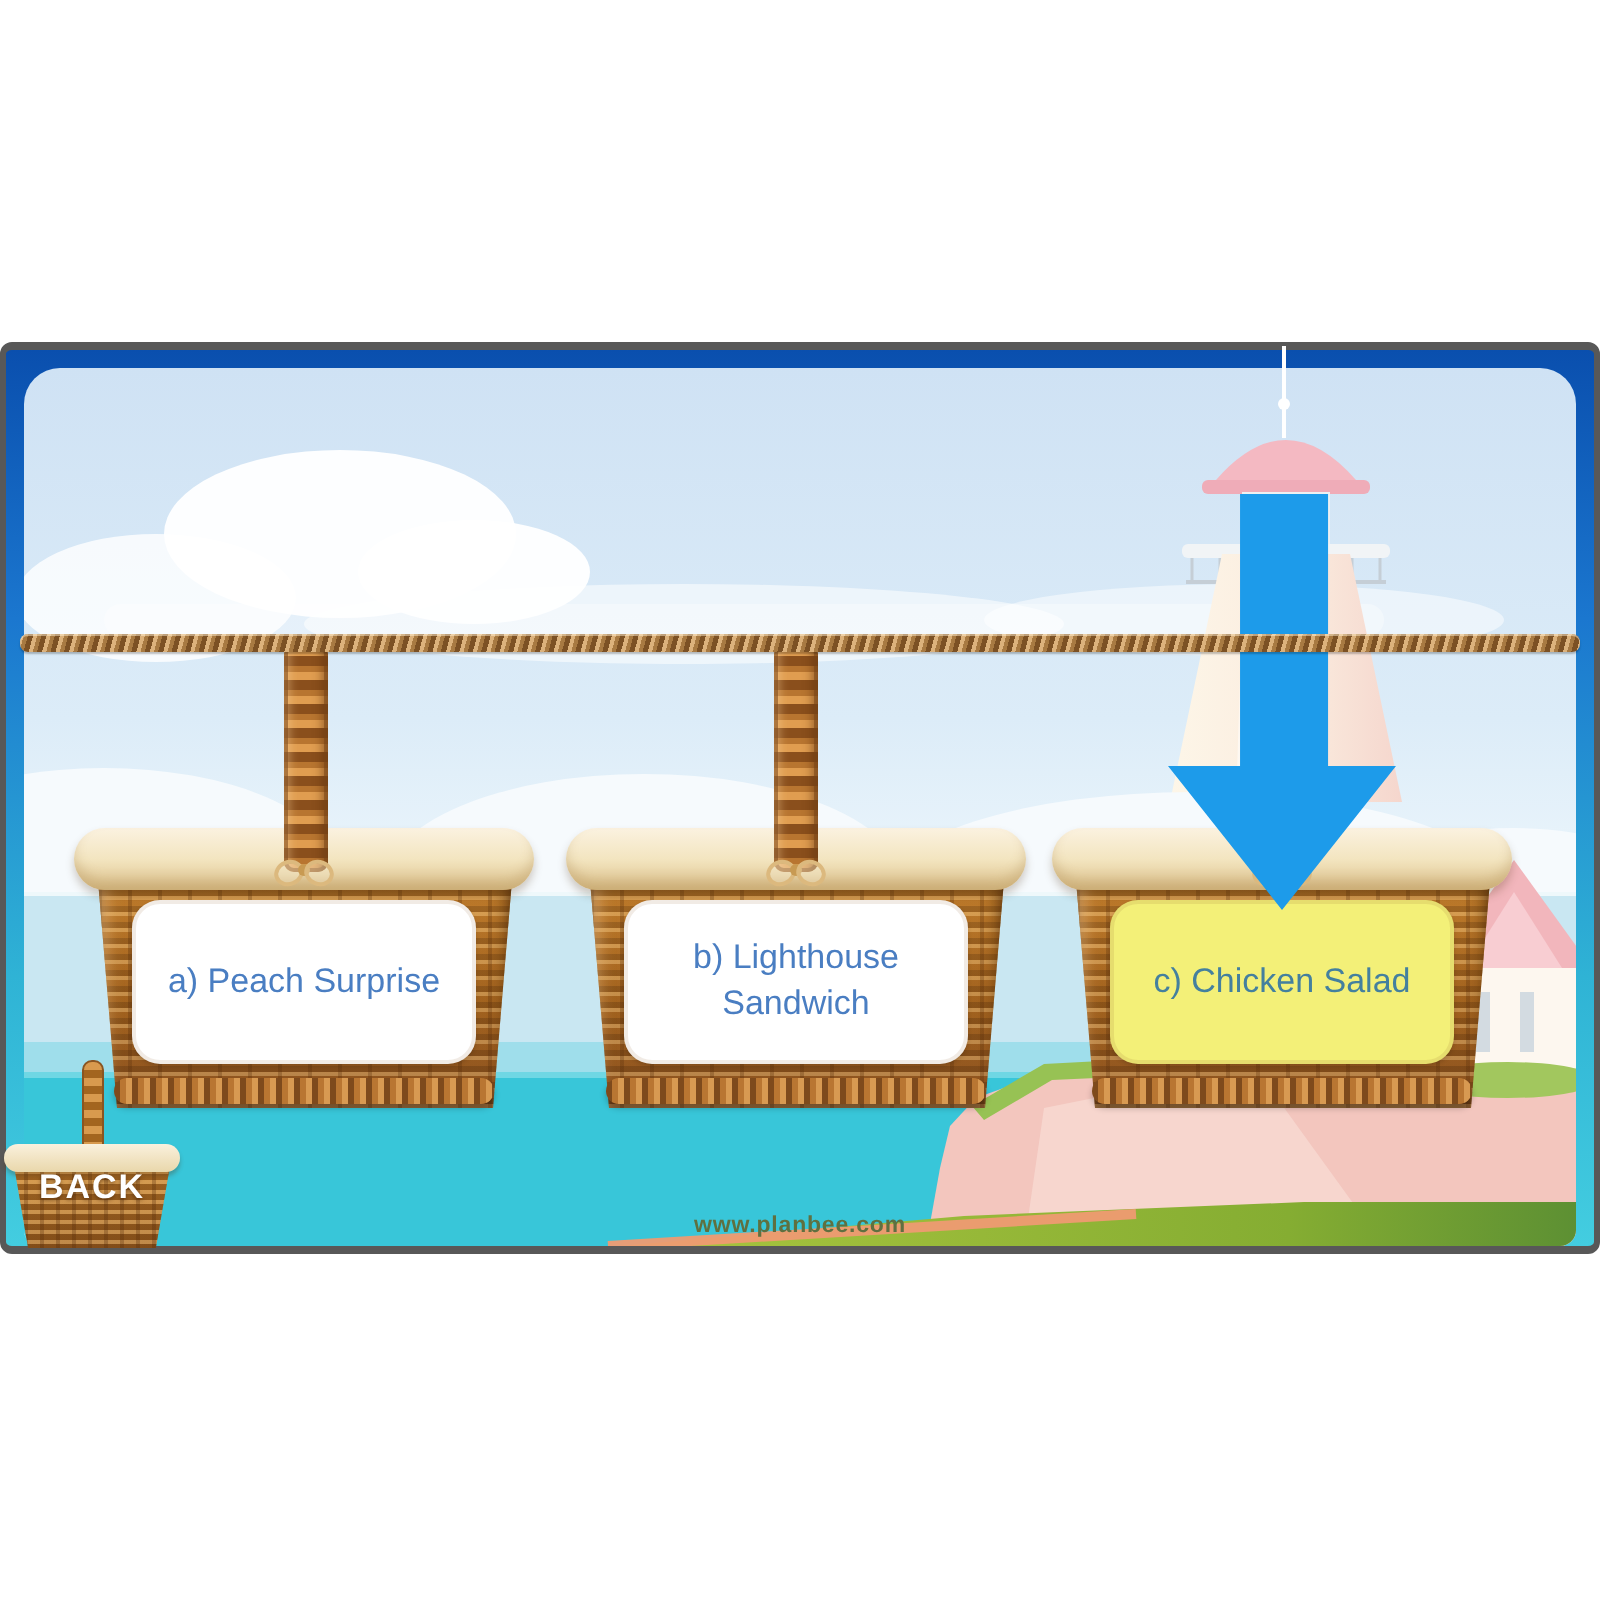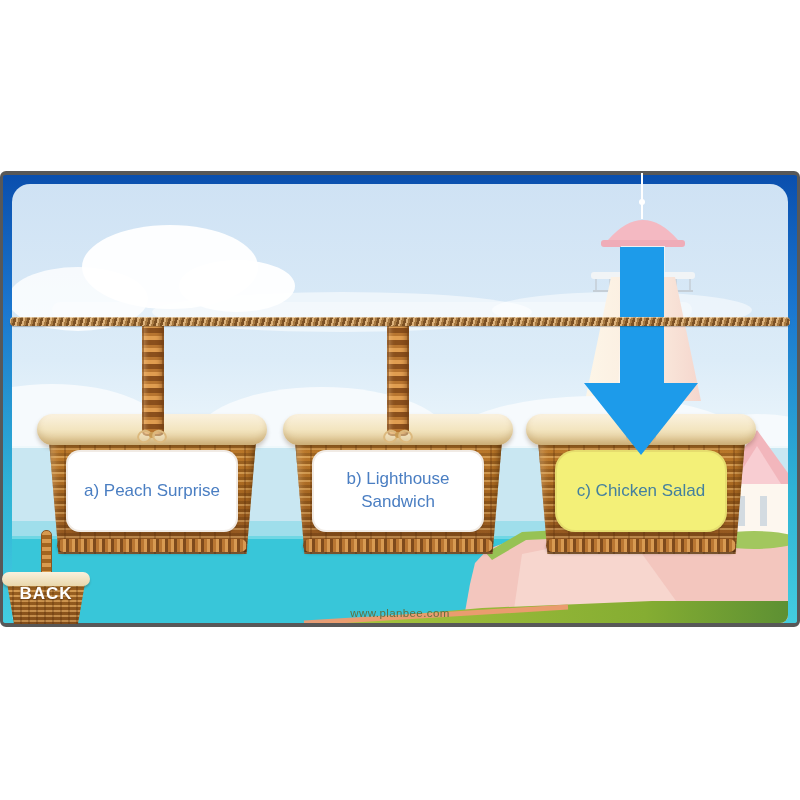--- a/index.html
+++ b/index.html
@@ -51,21 +51,21 @@
     box-shadow:inset 0 4px 6px rgba(60,30,5,.35), inset 0 -3px 4px rgba(60,30,5,.3),
                inset 8px 0 8px -4px rgba(255,220,170,.5), inset -8px 0 8px -4px rgba(60,30,5,.45);}
   .basket .ribbed{position:absolute;left:20px;top:125px;width:190px;height:13px;border-radius:7px;z-index:3;
     background:repeating-linear-gradient(90deg,#7e4a1c 0 3px,#b97632 3px 6px,#d89a52 6px 9px);
     box-shadow:0 2px 3px rgba(0,0,0,.25);}
   .card{position:absolute;left:29px;top:36px;width:172px;height:82px;border-radius:14px;z-index:4;
     display:flex;align-items:center;justify-content:center;text-align:center;
     font-size:17px;line-height:1.35;color:#4a7ec2;padding:0 8px;box-sizing:border-box;
     box-shadow:inset 0 0 0 2px rgba(139,94,40,.12), 0 1px 2px rgba(0,0,0,.15);}
   .card--white{background:#ffffff;}
-  .card--yellow{background:#f3f078;color:#44809e;border-radius:20px;}
+  .card--yellow{background:#f3f078;color:#44809e;}
 
   
   .arrow{position:absolute;left:584px;top:247px;width:114px;height:208px;z-index:7;background:#1d9bea;
     clip-path:polygon(31.6% 0,70.2% 0,70.2% 65.4%,100% 65.4%,50% 100%,0 65.4%,31.6% 65.4%);
     filter:drop-shadow(0 1px 1px rgba(10,70,130,.35));}
 
   
   .nav-basket{position:absolute;top:528px;width:96px;height:100px;z-index:9;cursor:pointer;}
   .nav-back{left:-2px;} .nav-next{left:704px;}
   .nav-basket .handle{position:absolute;left:43px;top:2px;width:11px;height:54px;border-radius:5px 5px 0 0;
@@ -76,21 +76,21 @@
     clip-path:polygon(3% 0,97% 0,88% 100%,12% 100%);
     background:
       repeating-linear-gradient(90deg,rgba(86,44,10,.3) 0 2px,rgba(0,0,0,0) 2px 8px),
       repeating-linear-gradient(180deg,rgba(255,215,150,.35) 0 2px,rgba(70,35,8,.3) 2px 5px),
       linear-gradient(180deg,#c8842f,#9c5e20);}
   .nav-label{position:absolute;left:0;right:0;top:56px;z-index:3;text-align:center;
     font-size:17px;font-weight:bold;letter-spacing:1px;color:#ffffff;text-shadow:0 1px 2px rgba(60,30,5,.55);}
 
   
   .footer-url{position:absolute;left:0;right:0;top:607px;z-index:6;text-align:center;
-    font-size:11.5px;letter-spacing:.4px;color:#5f7040;}
+    font-size:11.5px;letter-spacing:.4px;color:#5f7040;font-weight:bold;}
 </style>
 </head>
 <body>
 
 <div class="stage">
 
   <div class="slide-frame">
     <div class="scene">
       <svg width="776" height="439" viewBox="0 0 776 439">
         <defs>

